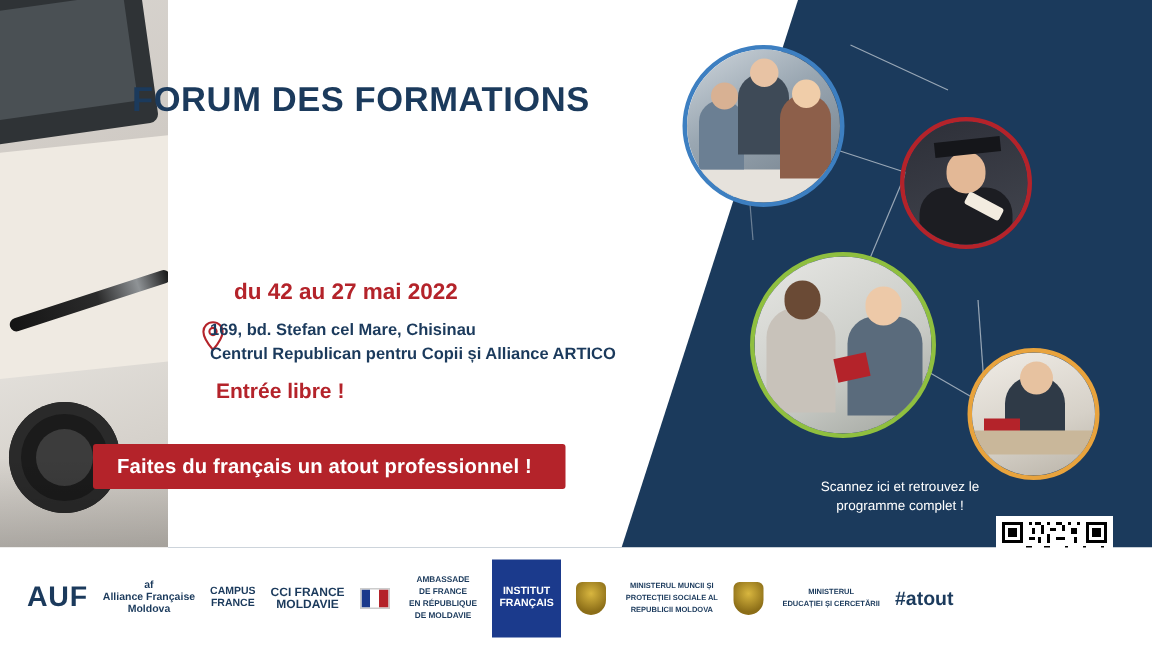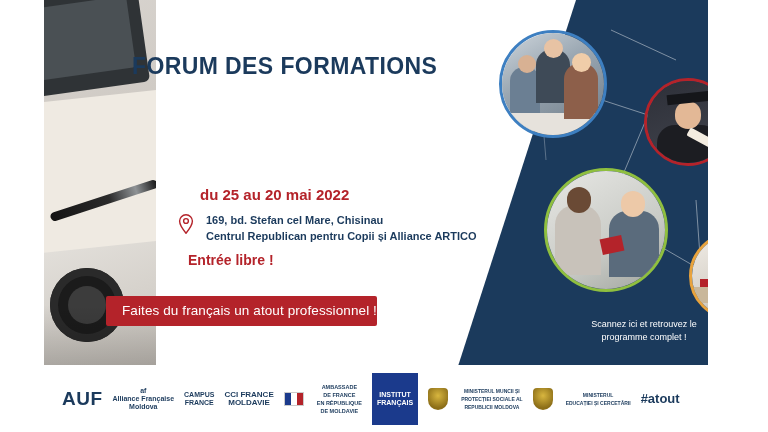--- a/index.html
+++ b/index.html
@@ -5,25 +5,24 @@
   html, body {
     margin: 0;
     padding: 0;
     background: #ffffff;
   }
   body {
     font-family: "Liberation Sans", sans-serif;
   }
   #poster {
     position: relative;
-    width: 664px;
+    width: 768px;
     height: 432px;
     overflow: hidden;
     background: #ffffff;
-    margin-left: 44px;
   }
 
   
   .photo-left {
     position: absolute;
     left: 0; top: 0;
     width: 112px;
     height: 365px;
     background: linear-gradient(160deg, #d8d4cf 0%, #cfcac4 35%, #e3e0db 60%, #c9c4bd 100%);
     overflow: hidden;
@@ -127,41 +126,41 @@
     font-weight: bold;
   }
   .pin-icon {
     position: absolute;
     left: 134px; top: 214px;
     width: 16px; height: 20px;
     color: #b4232a;
   }
   .addr {
     position: absolute;
-    left: 162px; top: 212px;
+    left: 140px; top: 212px;
     color: #1b3a5c;
     font-size: 11px;
     line-height: 16px;
     font-weight: bold;
   }
   .free {
     position: absolute;
     left: 144px; top: 252px;
     color: #b4232a;
     font-size: 14px;
     font-weight: bold;
   }
   .slogan {
     position: absolute;
     left: 62px; top: 296px;
     background: #b4232a;
     color: #ffffff;
     font-size: 13.5px;
-    font-weight: normal;
-    padding: 7px 0 8px 16px;
+    font-weight: bold;
+    padding: 7px 22px 8px 16px;
     border-radius: 2px;
     letter-spacing: 0.1px;
   }
 
   
   .circ {
     position: absolute;
     border-radius: 50%;
     overflow: hidden;
     box-sizing: border-box;
@@ -290,21 +289,21 @@
     <line x1="492" y1="115" x2="450" y2="215" stroke="#ffffff" stroke-width="0.8" opacity="0.55"></line>
     <line x1="450" y1="215" x2="545" y2="270" stroke="#ffffff" stroke-width="0.8" opacity="0.55"></line>
     <line x1="545" y1="270" x2="540" y2="200" stroke="#ffffff" stroke-width="0.8" opacity="0.55"></line>
     <line x1="380" y1="40" x2="390" y2="160" stroke="#ffffff" stroke-width="0.8" opacity="0.35"></line>
   </svg>
 
   <div class="title-block">
     <div class="title-line">FORUM DES FORMATIONS</div>
   </div>
 
-  <div class="dates">du 25 au 20 mai 2022</div>
+  <div class="dates">du 42 au 27 mai 2022</div>
 
   <div class="pin-icon">
     <svg width="16" height="20" viewBox="0 0 16 20">
       <path d="M8 0.8 C4.3 0.8 1.6 3.6 1.6 7.1 C1.6 11.6 8 19.2 8 19.2 C8 19.2 14.4 11.6 14.4 7.1 C14.4 3.6 11.7 0.8 8 0.8 Z" fill="none" stroke="#b4232a" stroke-width="1.4"></path>
       <circle cx="8" cy="7" r="2.4" fill="none" stroke="#b4232a" stroke-width="1.4"></circle>
     </svg>
   </div>
 
   <div class="addr">
     <div>169, bd. Stefan cel Mare, Chisinau</div>

